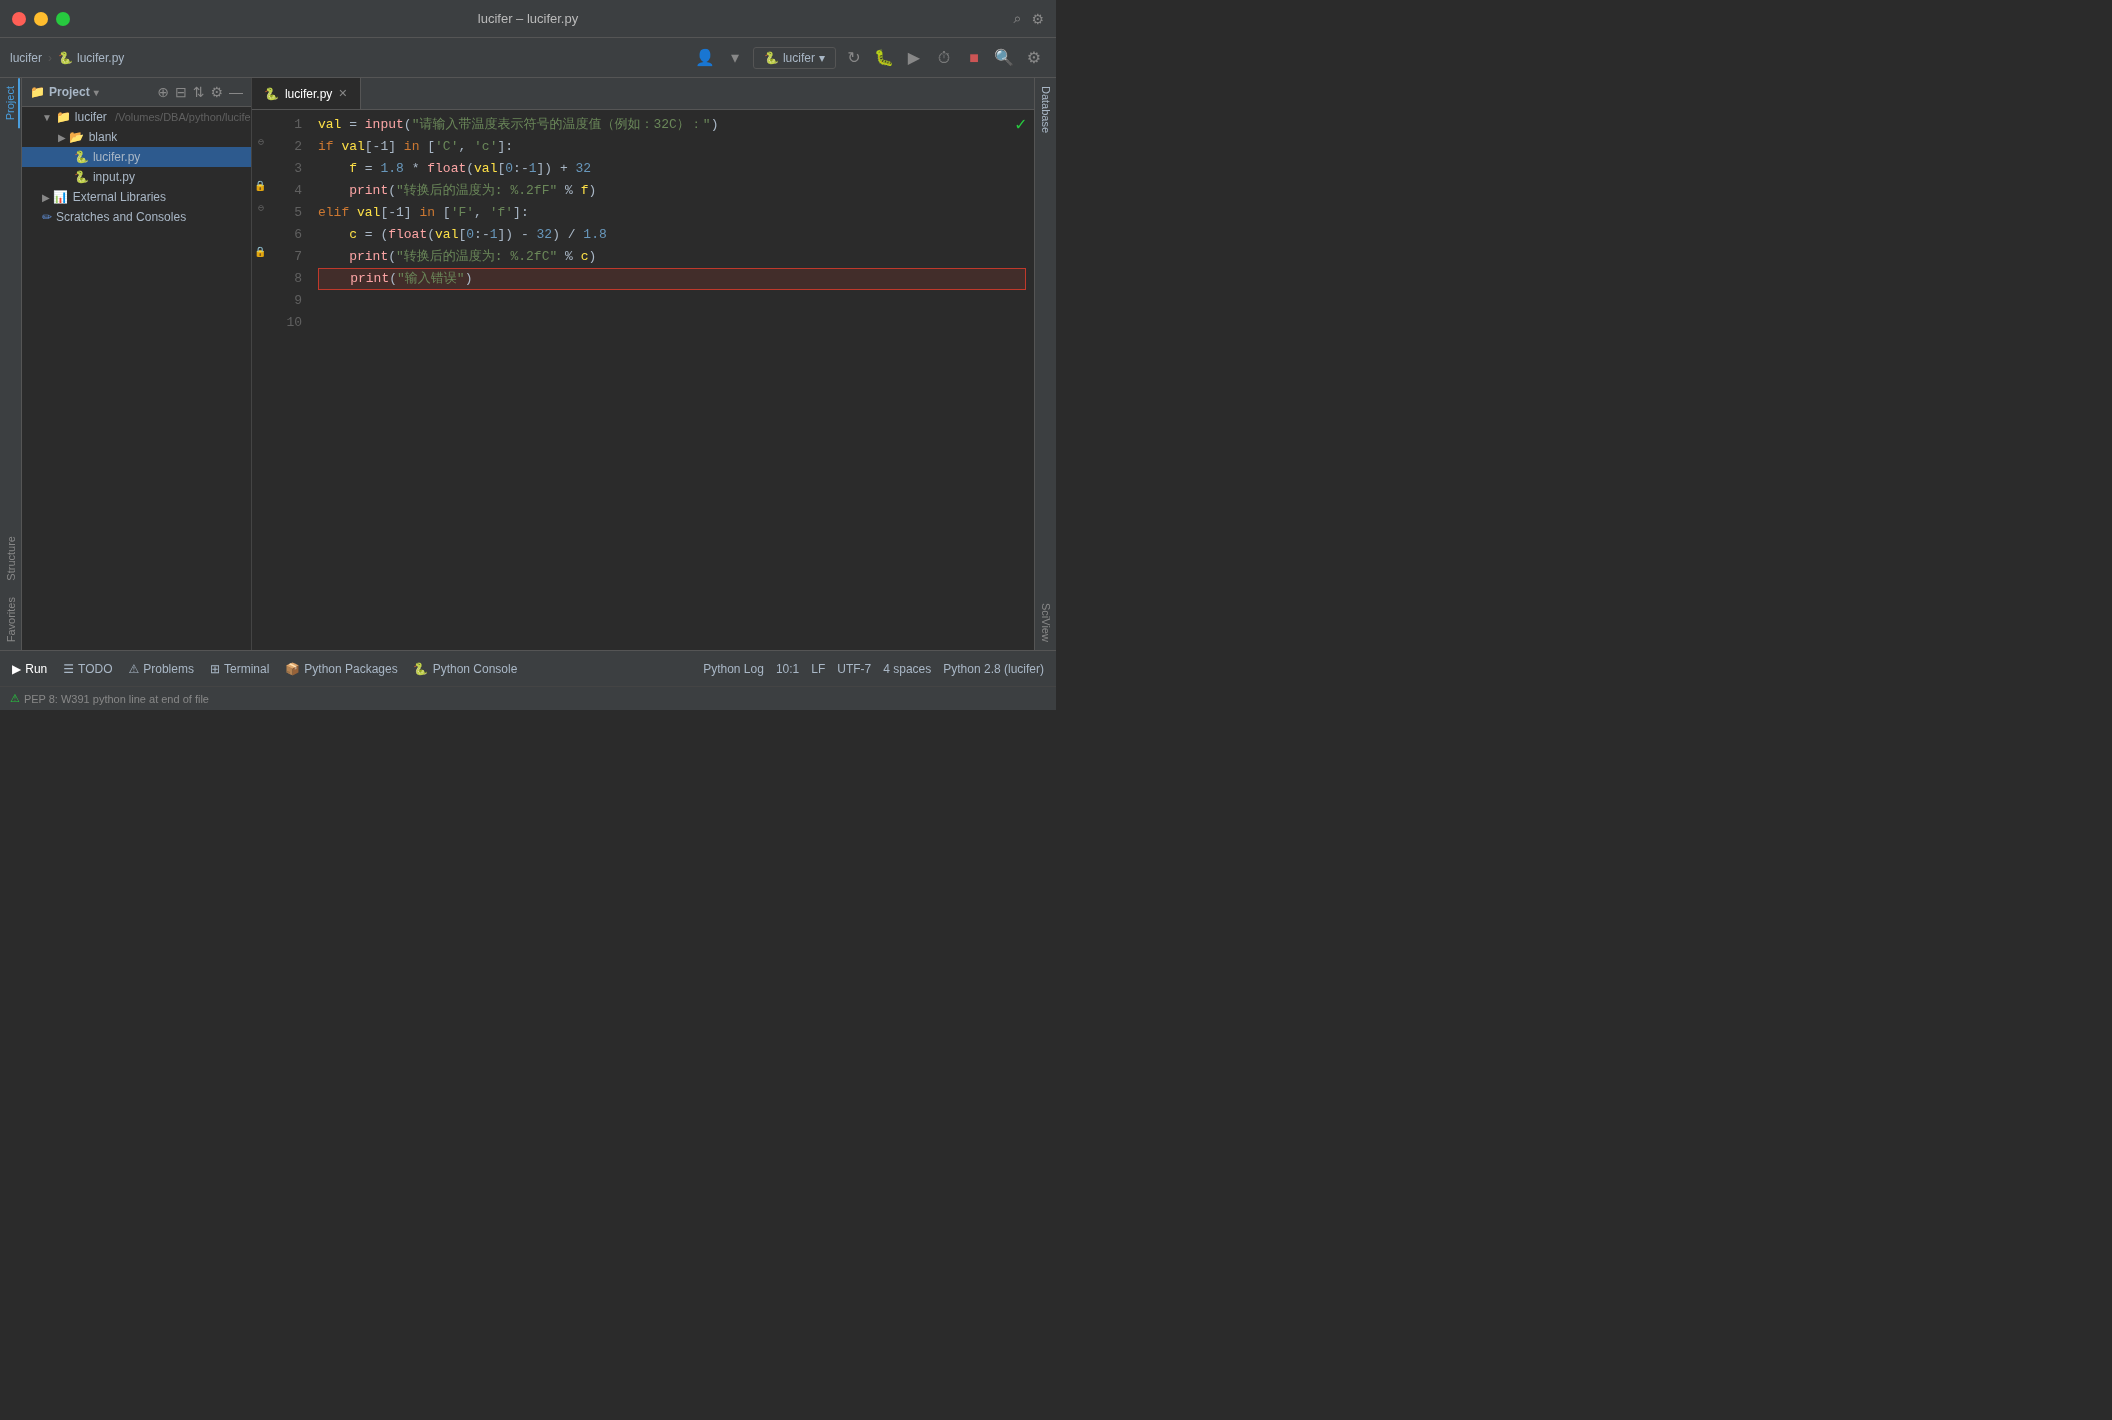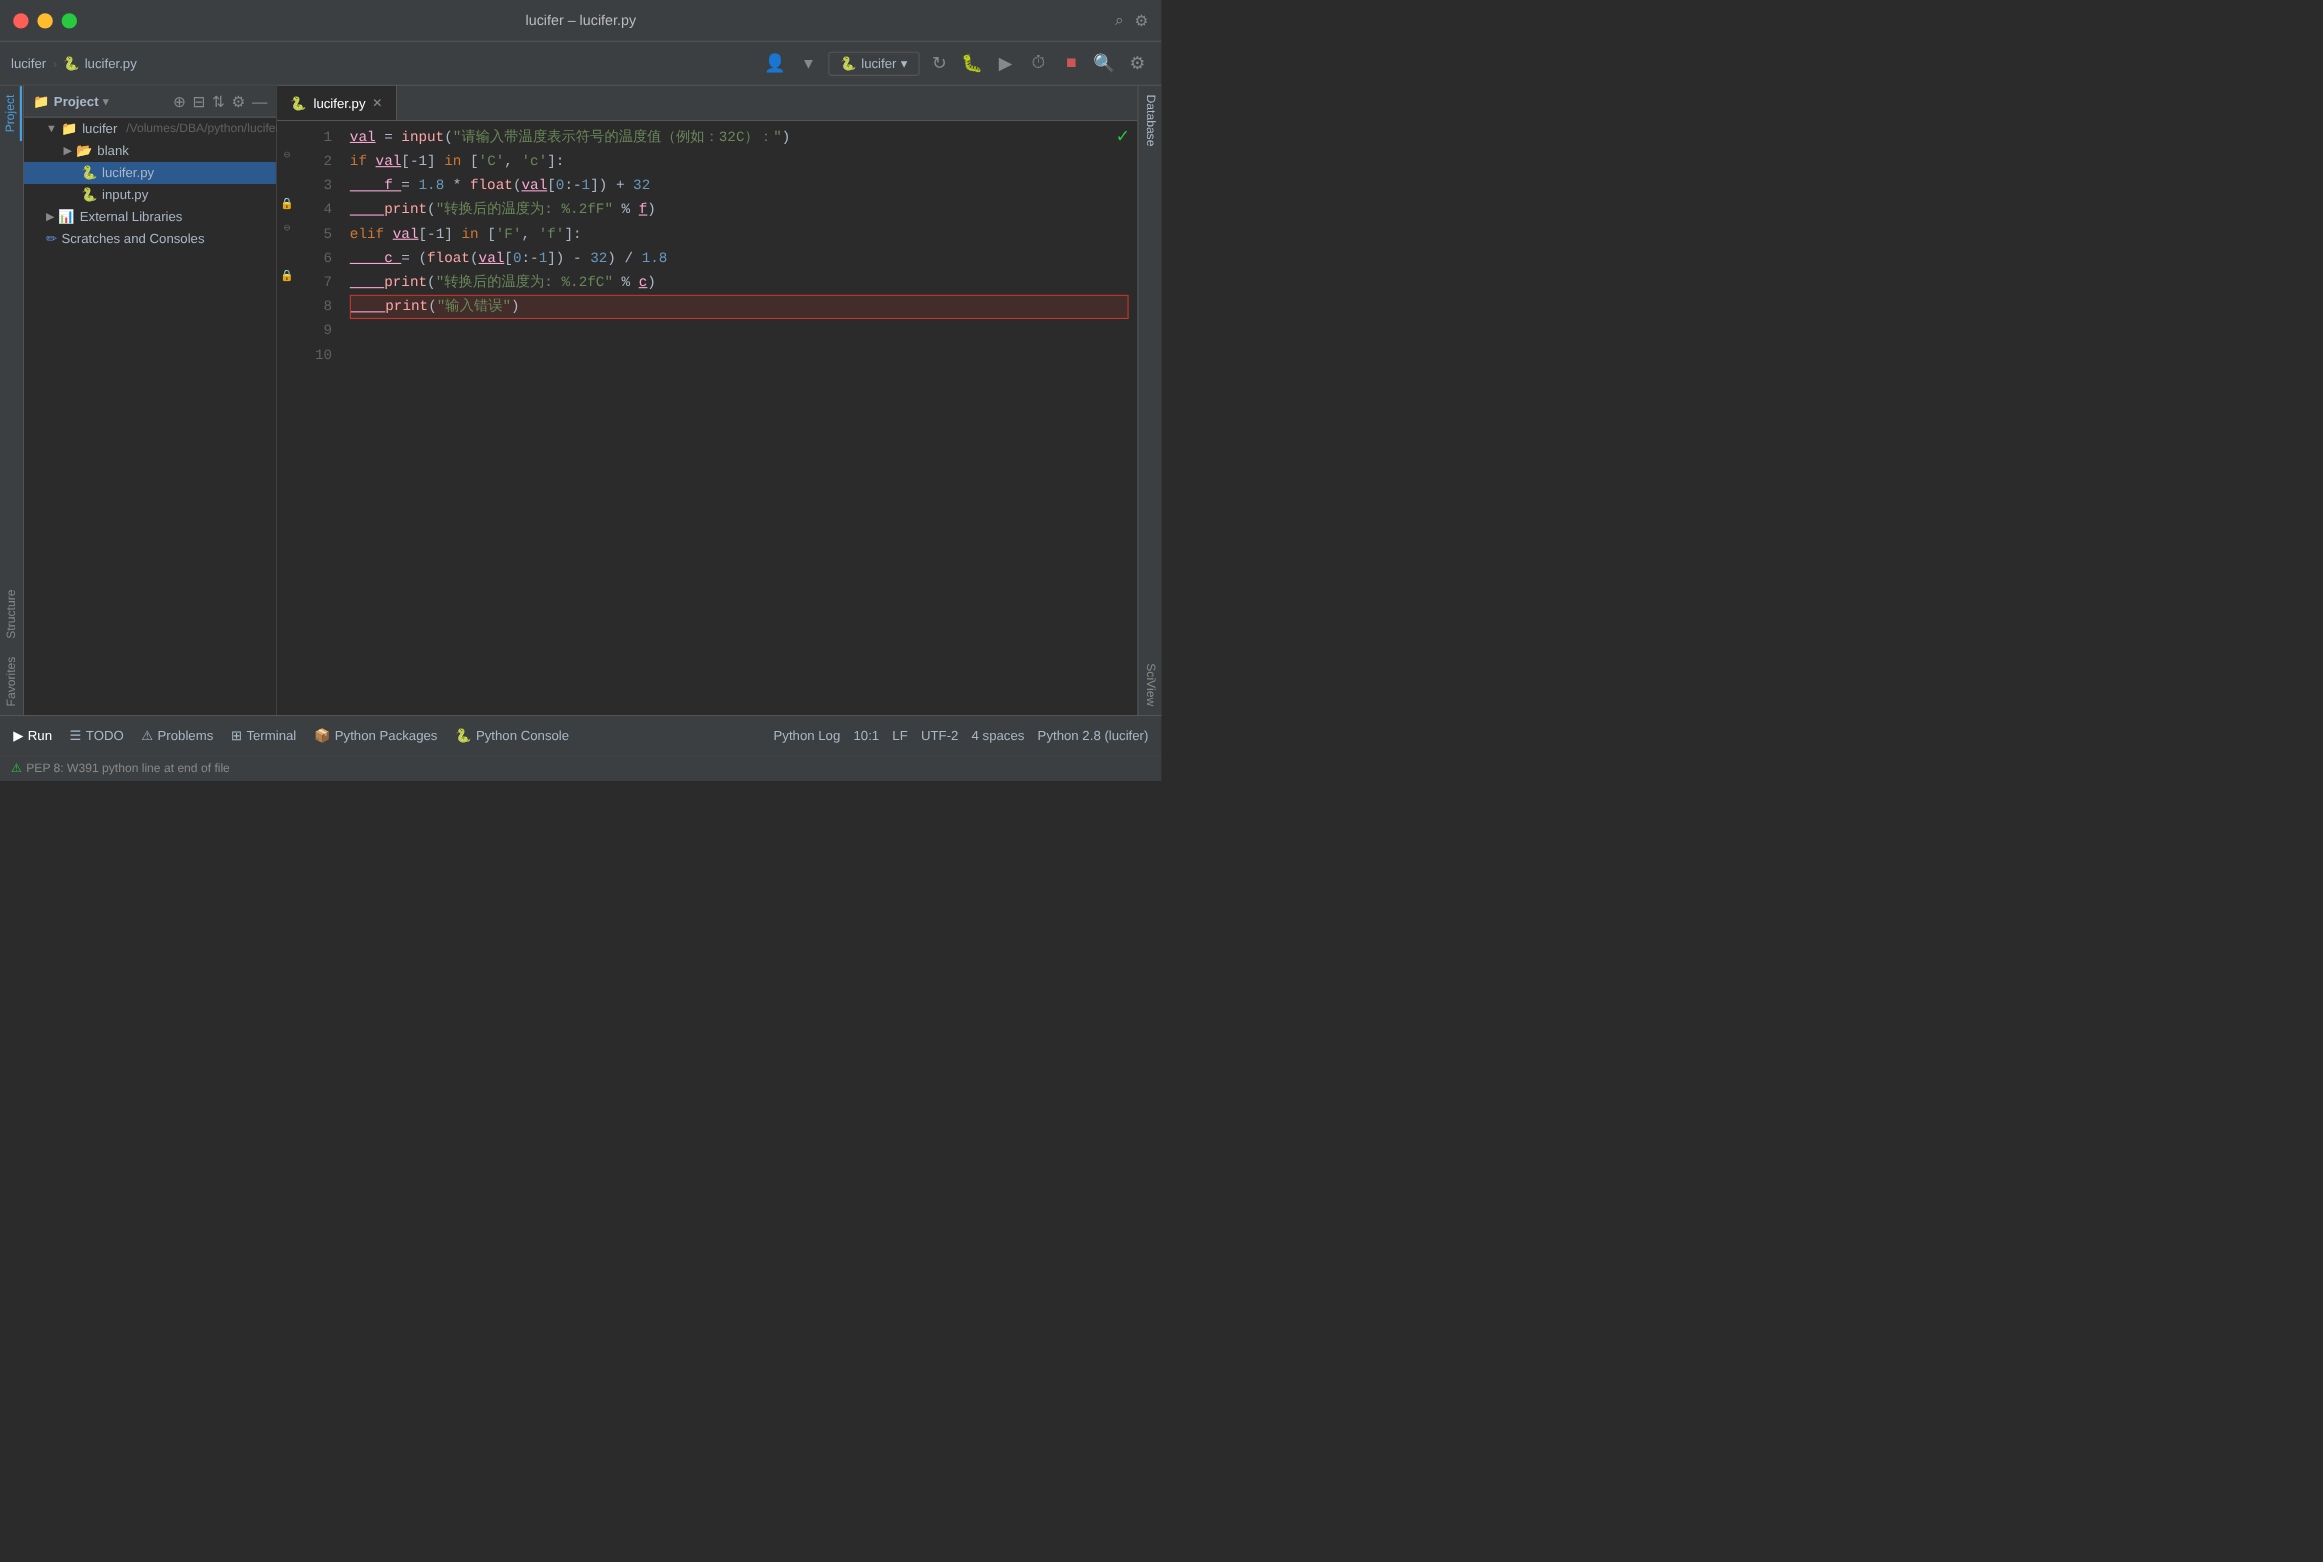--- a/index.html
+++ b/index.html
@@ -266,21 +266,21 @@
     .code-line.highlighted {
       background: rgba(200, 60, 40, 0.15);
       border: 1px solid #c0392b;
     }
     
     .kw { color: #cc7832; }
     .fn { color: #fca5a5; }
     .str { color: #6a8759; }
     .op { color: #a9b7c6; }
     .num { color: #6897bb; }
-    .var { color: #f9a8d4; text-decoration: underline; }
+    .var { color: #fde047; }
 
     
     .gutter-markers {
       width: 18px;
       flex-shrink: 0;
       background: #2b2b2b;
     }
     .gutter-marker {
       height: 22px;
       display: flex;
@@ -656,21 +656,21 @@
   </div>
   <div class="status-item">
     <span>🐍</span>
     <span>Python Console</span>
   </div>
 
   <div class="status-right">
     <span class="status-right-item">Python Log</span>
     <span class="status-right-item">10:1</span>
     <span class="status-right-item">LF</span>
-    <span class="status-right-item">UTF-2</span>
+    <span class="status-right-item">UTF-7</span>
     <span class="status-right-item">4 spaces</span>
     <span class="status-right-item">Python 2.8 (lucifer)</span>
   </div>
 </div>
 
 <div class="bottom-bar">
   <span class="check-icon">⚠</span>
   <span>PEP 8: W391 python line at end of file</span>
 </div>
 

